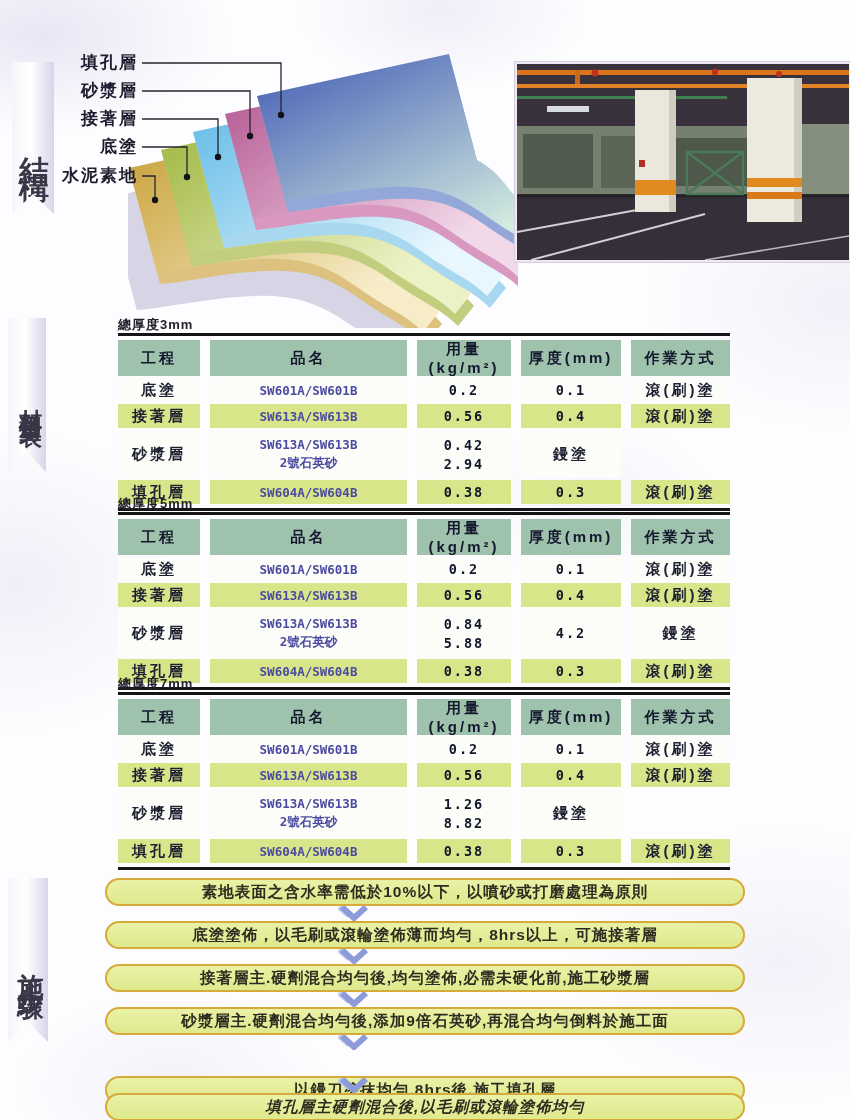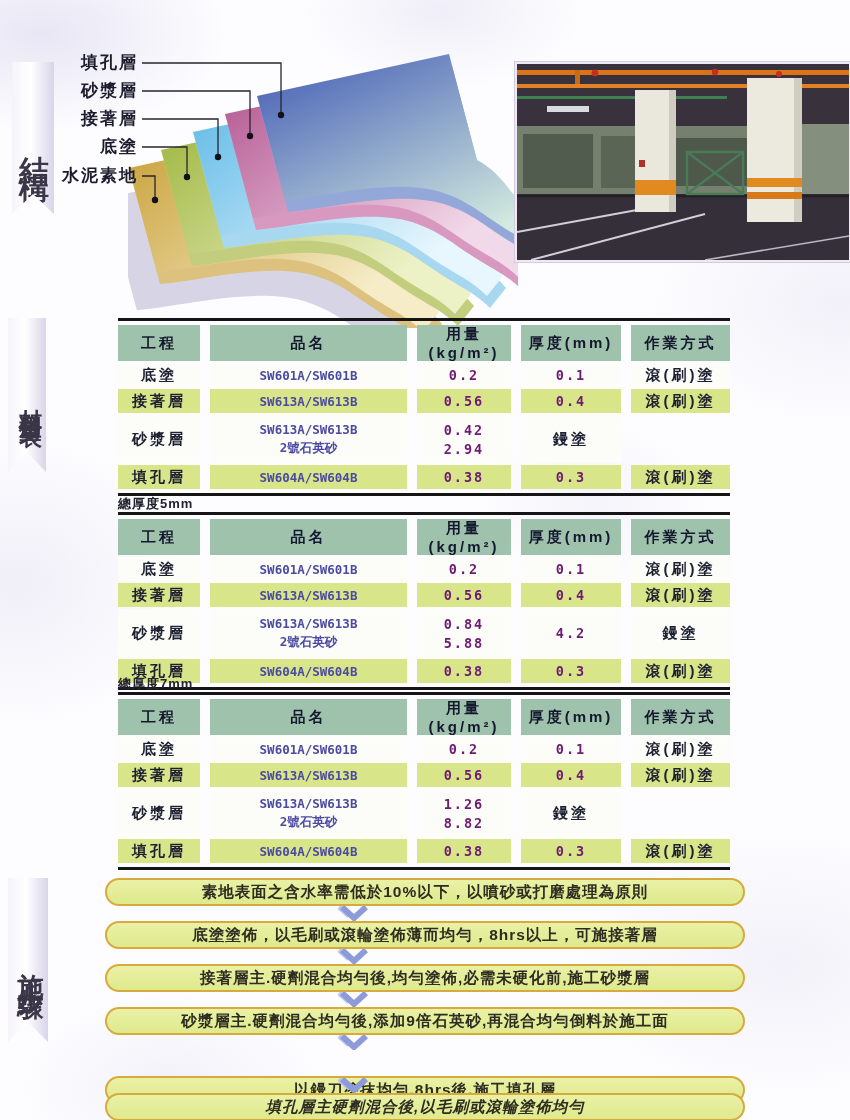--- a/index.html
+++ b/index.html
@@ -46,21 +46,21 @@
   .table-block{position:absolute;left:118px;width:612px;}
   .tbl-title{font-size:13px;font-weight:bold;color:#23232e;letter-spacing:1px;height:15px;line-height:14px;}
   .tbl{border-top:3px solid #151515;border-bottom:3px solid #151515;padding:2px 0;}
   .t-row{display:grid;grid-template-columns:82px 197px 94px 100px 1fr;column-gap:10px;margin:2px 0;align-items:stretch;}
   .cell{display:flex;flex-direction:column;align-items:center;justify-content:center;min-height:24px;text-align:center;}
   .cell.hdr{background:#9fc2ad;font-weight:bold;font-size:15px;color:#14182e;letter-spacing:3px;min-height:26px;}
   .c-white{background:#fcfcf8;}
   .c-green{background:#d9e589;}
   .txt{font-size:15px;font-weight:bold;color:#1c2030;letter-spacing:3px;}
   .code{font-family:"DejaVu Sans Mono", monospace;font-size:12.5px;font-weight:bold;color:#4a4aa2;letter-spacing:0;}
-  .num{font-family:"DejaVu Sans Mono", monospace;font-size:13.5px;font-weight:bold;color:#701a75;letter-spacing:2px;}
+  .num{font-family:"DejaVu Sans Mono", monospace;font-size:13.5px;font-weight:bold;color:#0f172a;letter-spacing:2px;}
   .dblcell{gap:3px;min-height:48px;}
   
   .pill{
     position:absolute;left:105px;width:640px;height:28px;
     background:linear-gradient(180deg,#eaf1a6,#dfe98c);
     border:2px solid #d6ab3c;border-radius:16px;
     display:flex;align-items:center;justify-content:center;
     font-size:15.5px;font-weight:bold;color:#2c2c20;letter-spacing:1px;
     box-sizing:border-box;white-space:nowrap;
   }
@@ -186,20 +186,21 @@
     <rect x="118" y="116" width="41" height="15" fill="#e08a20"></rect>
     <rect x="122" y="96" width="6" height="7" fill="#b03028"></rect>
     <rect x="230" y="14" width="54" height="144" fill="#ece9df"></rect>
     <rect x="277" y="14" width="8" height="144" fill="#d0cdc1"></rect>
     <rect x="230" y="114" width="55" height="9" fill="#e08a20"></rect>
     <rect x="230" y="128" width="55" height="7" fill="#d87a1a"></rect>
   </svg>
 
   <div id="tables-root">
       <div class="table-block" style="top: 318px;">
+        <div class="tbl-title">總厚度3mm</div>
         <div class="tbl">
           <div class="t-row">
             <div class="cell hdr">工程</div>
             <div class="cell hdr">品名</div>
             <div class="cell hdr lat">用量(kg/m²)</div>
             <div class="cell hdr lat">厚度(mm)</div>
             <div class="cell hdr lat">作業方式</div>
           </div>
           <div class="t-row">
             <div class="cell c-white">

